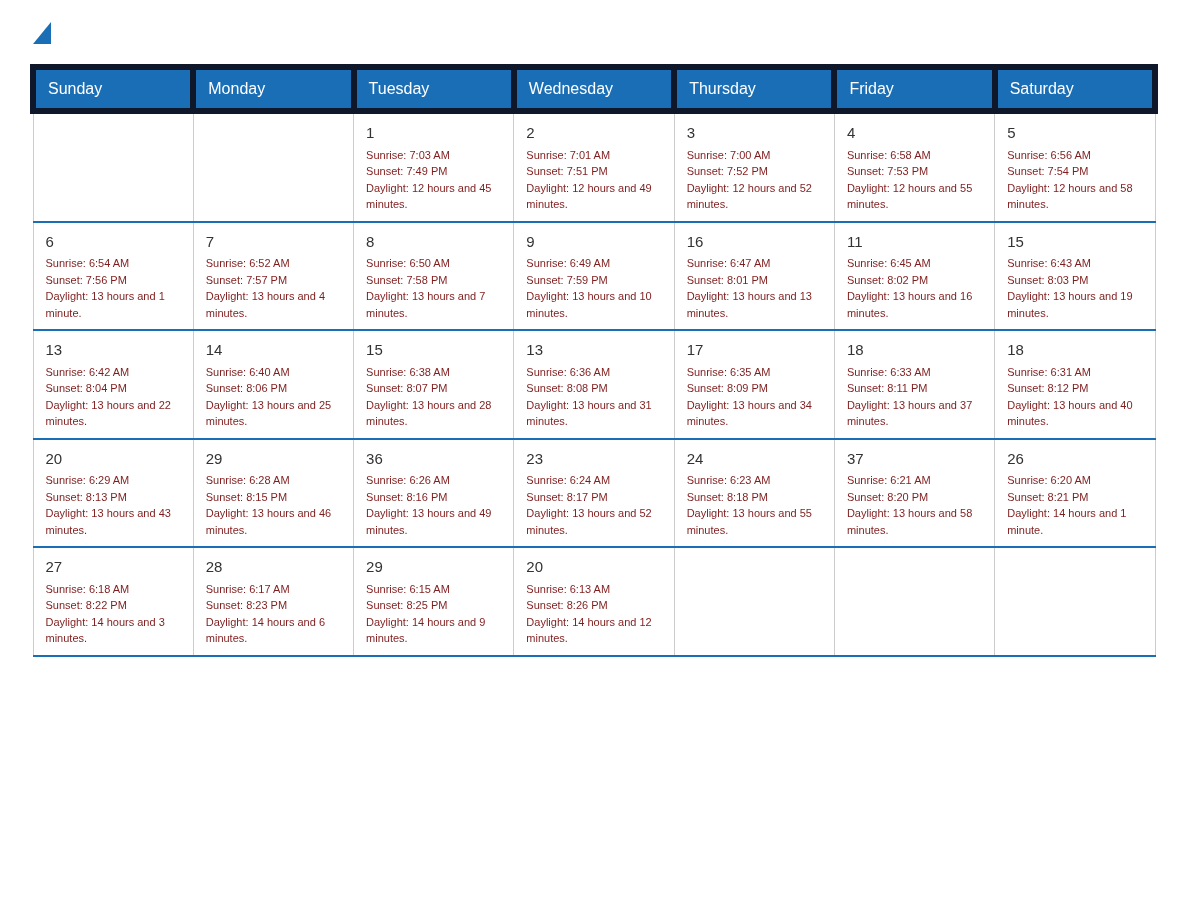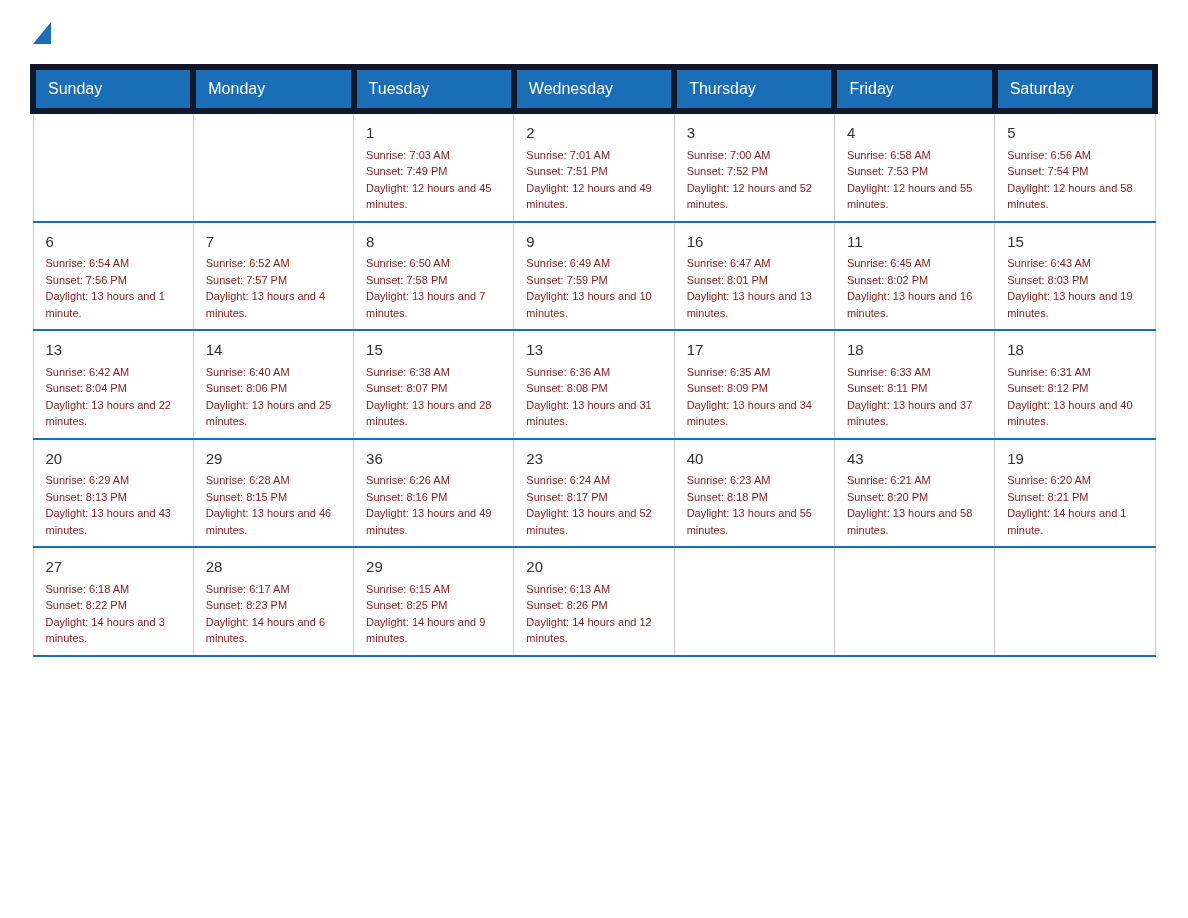--- a/index.html
+++ b/index.html
@@ -222,29 +222,29 @@
         </td>
         <td>
           <span class="day-num">36</span>
           <div class="day-info">Sunrise: 6:26 AM<br>Sunset: 8:16 PM<br>Daylight: 13 hours and 49 minutes.</div>
         </td>
         <td>
           <span class="day-num">23</span>
           <div class="day-info">Sunrise: 6:24 AM<br>Sunset: 8:17 PM<br>Daylight: 13 hours and 52 minutes.</div>
         </td>
         <td>
-          <span class="day-num">40</span>
+          <span class="day-num">24</span>
           <div class="day-info">Sunrise: 6:23 AM<br>Sunset: 8:18 PM<br>Daylight: 13 hours and 55 minutes.</div>
         </td>
         <td>
-          <span class="day-num">43</span>
+          <span class="day-num">37</span>
           <div class="day-info">Sunrise: 6:21 AM<br>Sunset: 8:20 PM<br>Daylight: 13 hours and 58 minutes.</div>
         </td>
         <td>
-          <span class="day-num">19</span>
+          <span class="day-num">26</span>
           <div class="day-info">Sunrise: 6:20 AM<br>Sunset: 8:21 PM<br>Daylight: 14 hours and 1 minute.</div>
         </td>
       </tr>
       <tr>
         <td>
           <span class="day-num">27</span>
           <div class="day-info">Sunrise: 6:18 AM<br>Sunset: 8:22 PM<br>Daylight: 14 hours and 3 minutes.</div>
         </td>
         <td>
           <span class="day-num">28</span>

